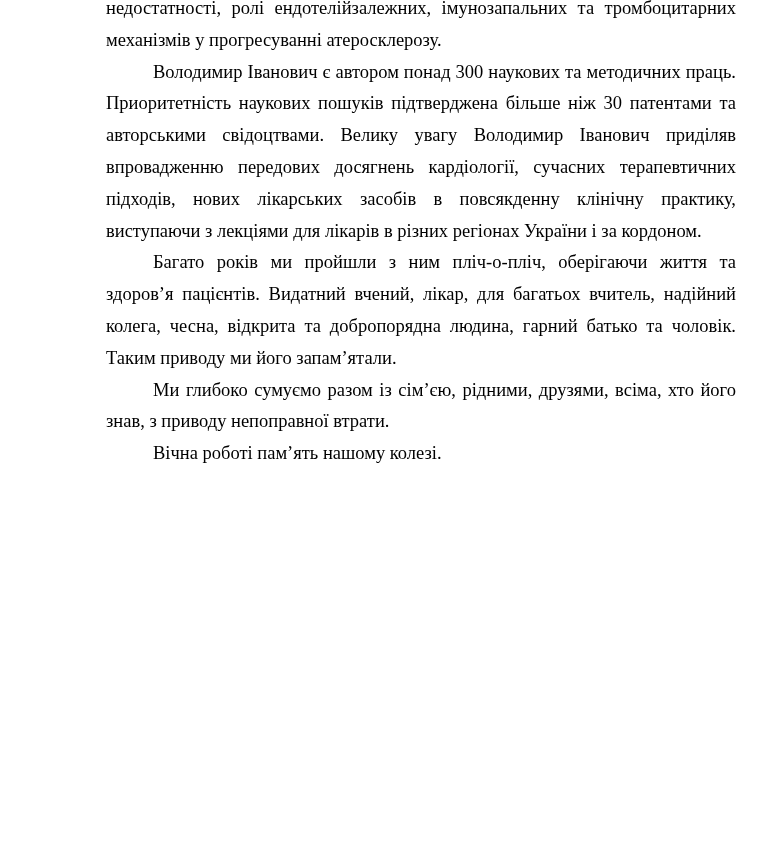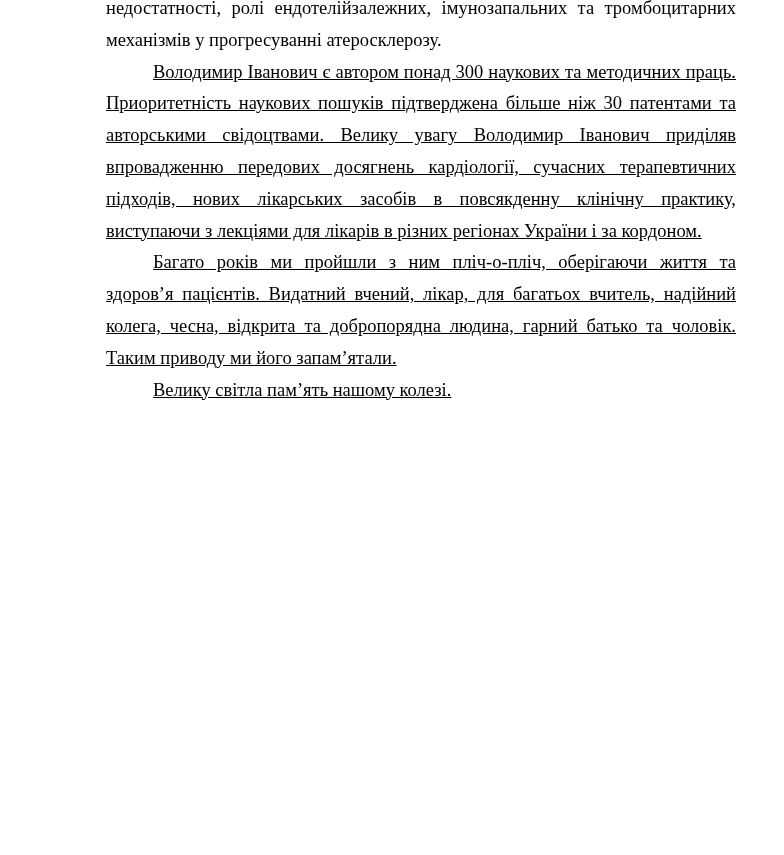--- a/index.html
+++ b/index.html
@@ -27,26 +27,26 @@
     color: #000000;
     text-align: justify;
     margin-top: -7px;
   }
   .text-block p {
     margin: 0;
     padding: 0;
   }
   .text-block p.indent {
     text-indent: 47px;
-    text-decoration: underline;
   }
 </style>
 </head>
 <body>
 
 <div class="page">
   <div class="text-block" id="text-block">
       <p>недостатності, ролі ендотелійзалежних, імунозапальних та тромбоцитарних механізмів у прогресуванні атеросклерозу.</p>
       <p class="indent">Володимир Іванович є автором понад 300 наукових та методичних праць. Приоритетність наукових пошуків підтверджена більше ніж 30 патентами та авторськими свідоцтвами. Велику увагу Володимир Іванович приділяв впровадженню передових досягнень кардіології, сучасних терапевтичних підходів, нових лікарських засобів в повсякденну клінічну практику, виступаючи з лекціями для лікарів в різних регіонах України і за кордоном.</p>
       <p class="indent">Багато років ми пройшли з ним пліч-о-пліч, оберігаючи життя та здоров’я пацієнтів. Видатний вчений, лікар, для багатьох вчитель, надійний колега, чесна, відкрита та добропорядна людина, гарний батько та чоловік. Таким приводу ми його запам’ятали.</p>
-      <p class="indent">Велику світла пам’ять нашому колезі.</p>
+      <p class="indent">Ми глибоко сумуємо разом із сім’єю, рідними, друзями, всіма, хто його знав, з приводу непоправної втрати.</p>
+      <p class="indent">Вічна роботі пам’ять нашому колезі.</p>
     </div>
 </div>
 
 </body></html>

